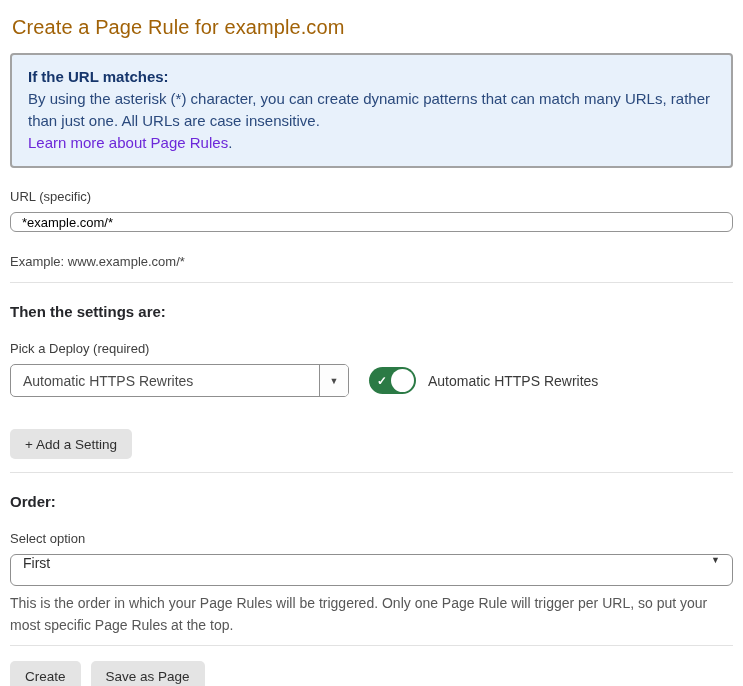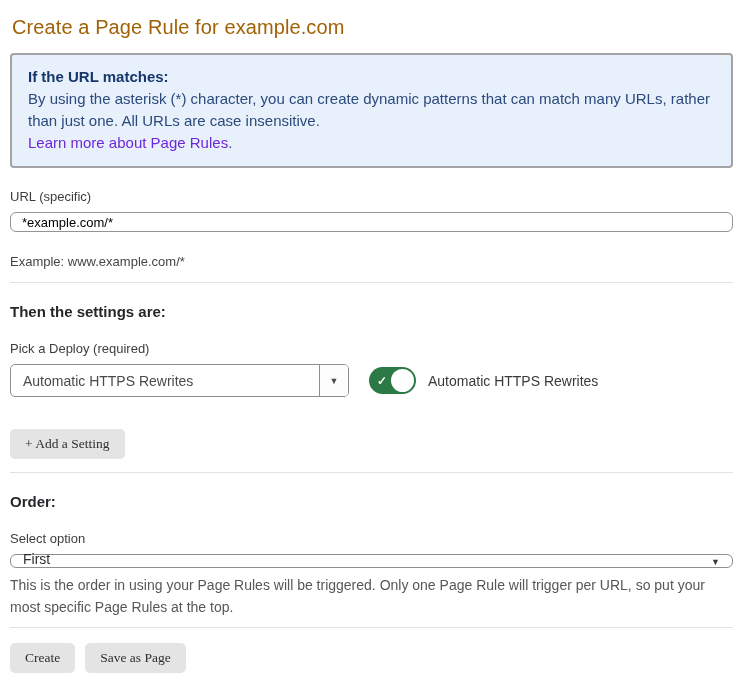--- a/index.html
+++ b/index.html
@@ -140,41 +140,41 @@
     font-size: 14px;
     color: #3a3a3a;
   }
   .btn {
     display: inline-flex;
     align-items: center;
     justify-content: center;
     height: 30px;
     border: none;
     border-radius: 5px;
-    font-family: Liberation Serif, serif;
+    font-family: Liberation Sans, sans-serif;
     font-size: 13.5px;
     cursor: pointer;
     padding: 0 15px;
   }
   .btn-gray {
     background: #e4e4e4;
     color: #2f2f2f;
   }
   .add-setting-btn {
     margin-top: 32px;
   }
   .order-select {
     margin-top: 8px;
     width: 723px;
-    height: 14px;
+    height: 32px;
     border: 1px solid #8f8f8f;
     border-radius: 6px;
     background: #fff;
     display: flex;
-    align-items: flex-end;
+    align-items: flex-start;
     padding: 0 12px;
     font-size: 14px;
     color: #2e2e2e;
     cursor: pointer;
   }
   .order-select .select-chevron {
     margin-left: auto;
     font-size: 9px;
     color: #3a3a3a;
   }
@@ -239,21 +239,21 @@
 
 <div class="section-heading">Order:</div>
 
 <div class="field-label">Select option</div>
 
 <div class="order-select">
   <span>First</span>
   <span class="select-chevron">▼</span>
 </div>
 
-<div class="help-text">This is the order in using your Page Rules will be triggered. Only one Page Rule will trigger per URL, so put your most specific Page Rules at the top.</div>
+<div class="help-text">This is the order in which your Page Rules will be triggered. Only one Page Rule will trigger per URL, so put your most specific Page Rules at the top.</div>
 
 <hr class="divider divider-order">
 
 <div class="action-bar">
   <button class="btn btn-gray">Create</button>
   <button class="btn btn-gray">Save as Page</button>
 </div>
 
 
 

